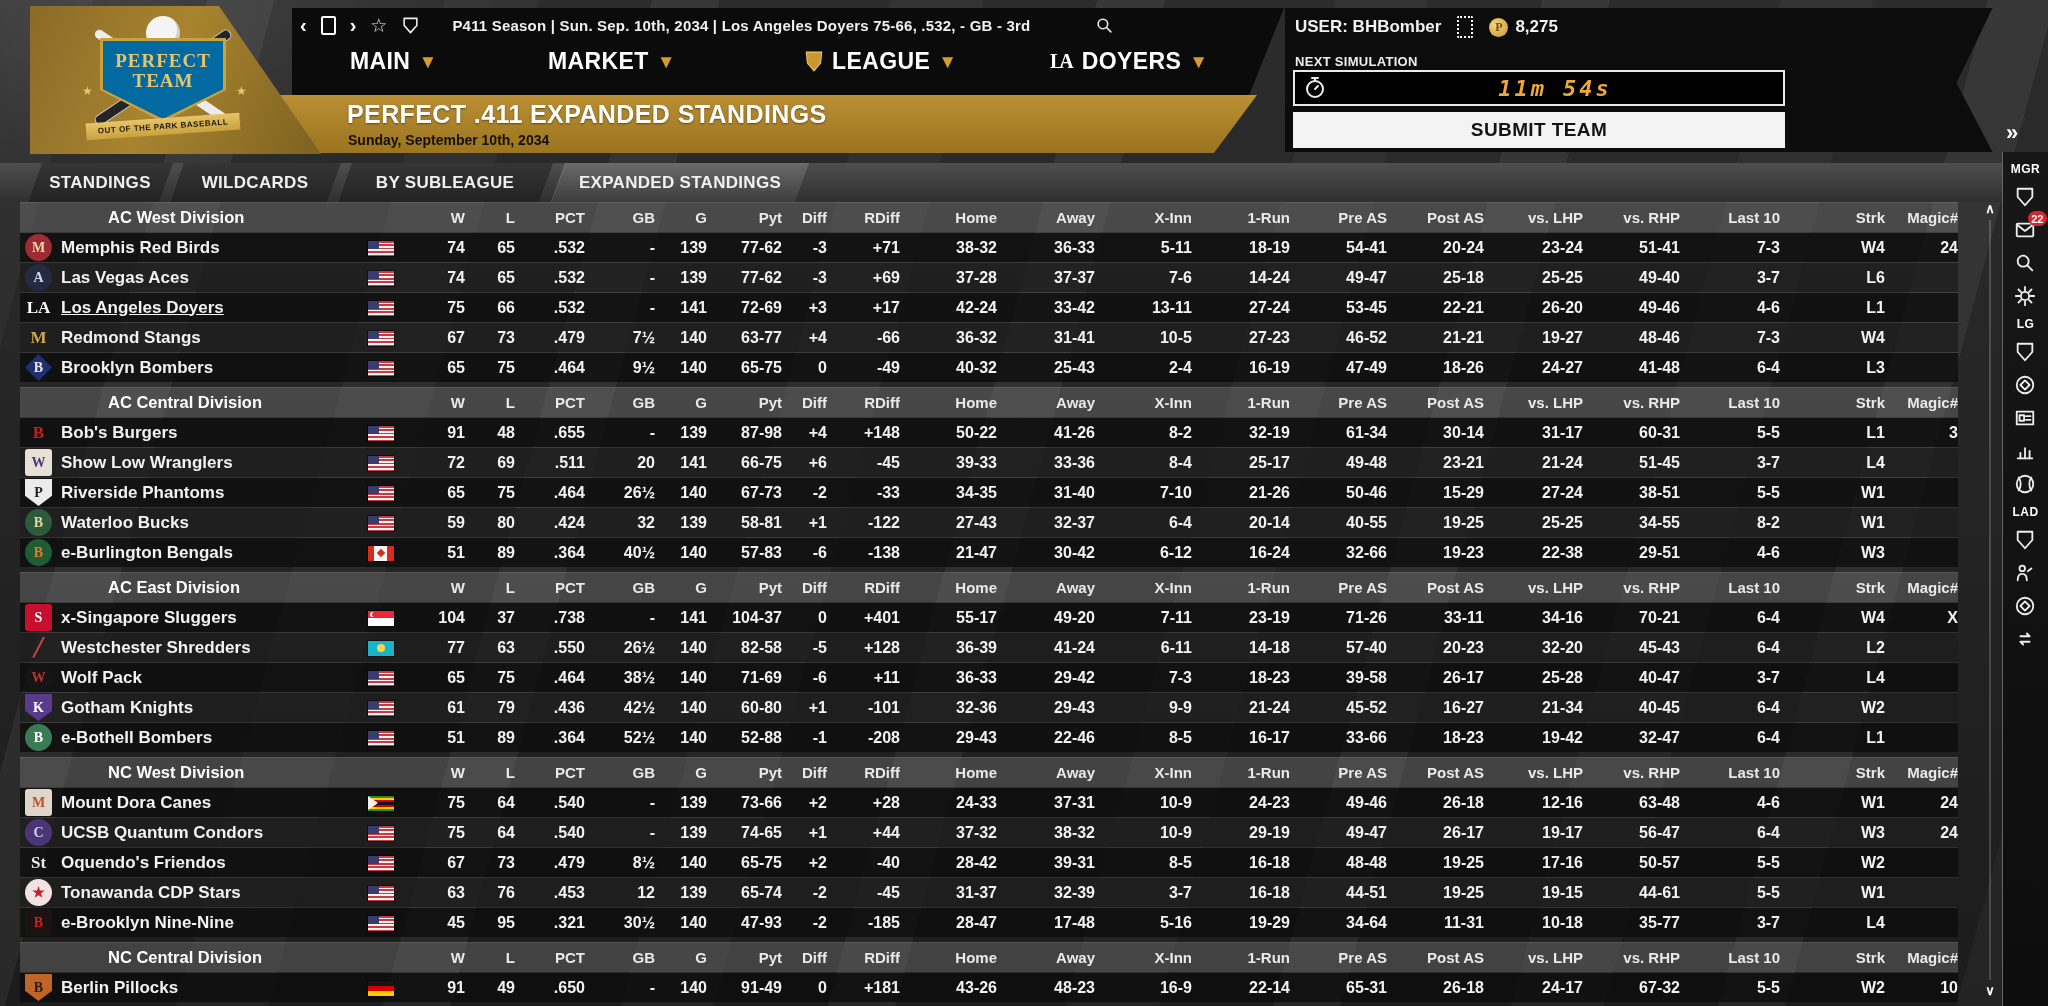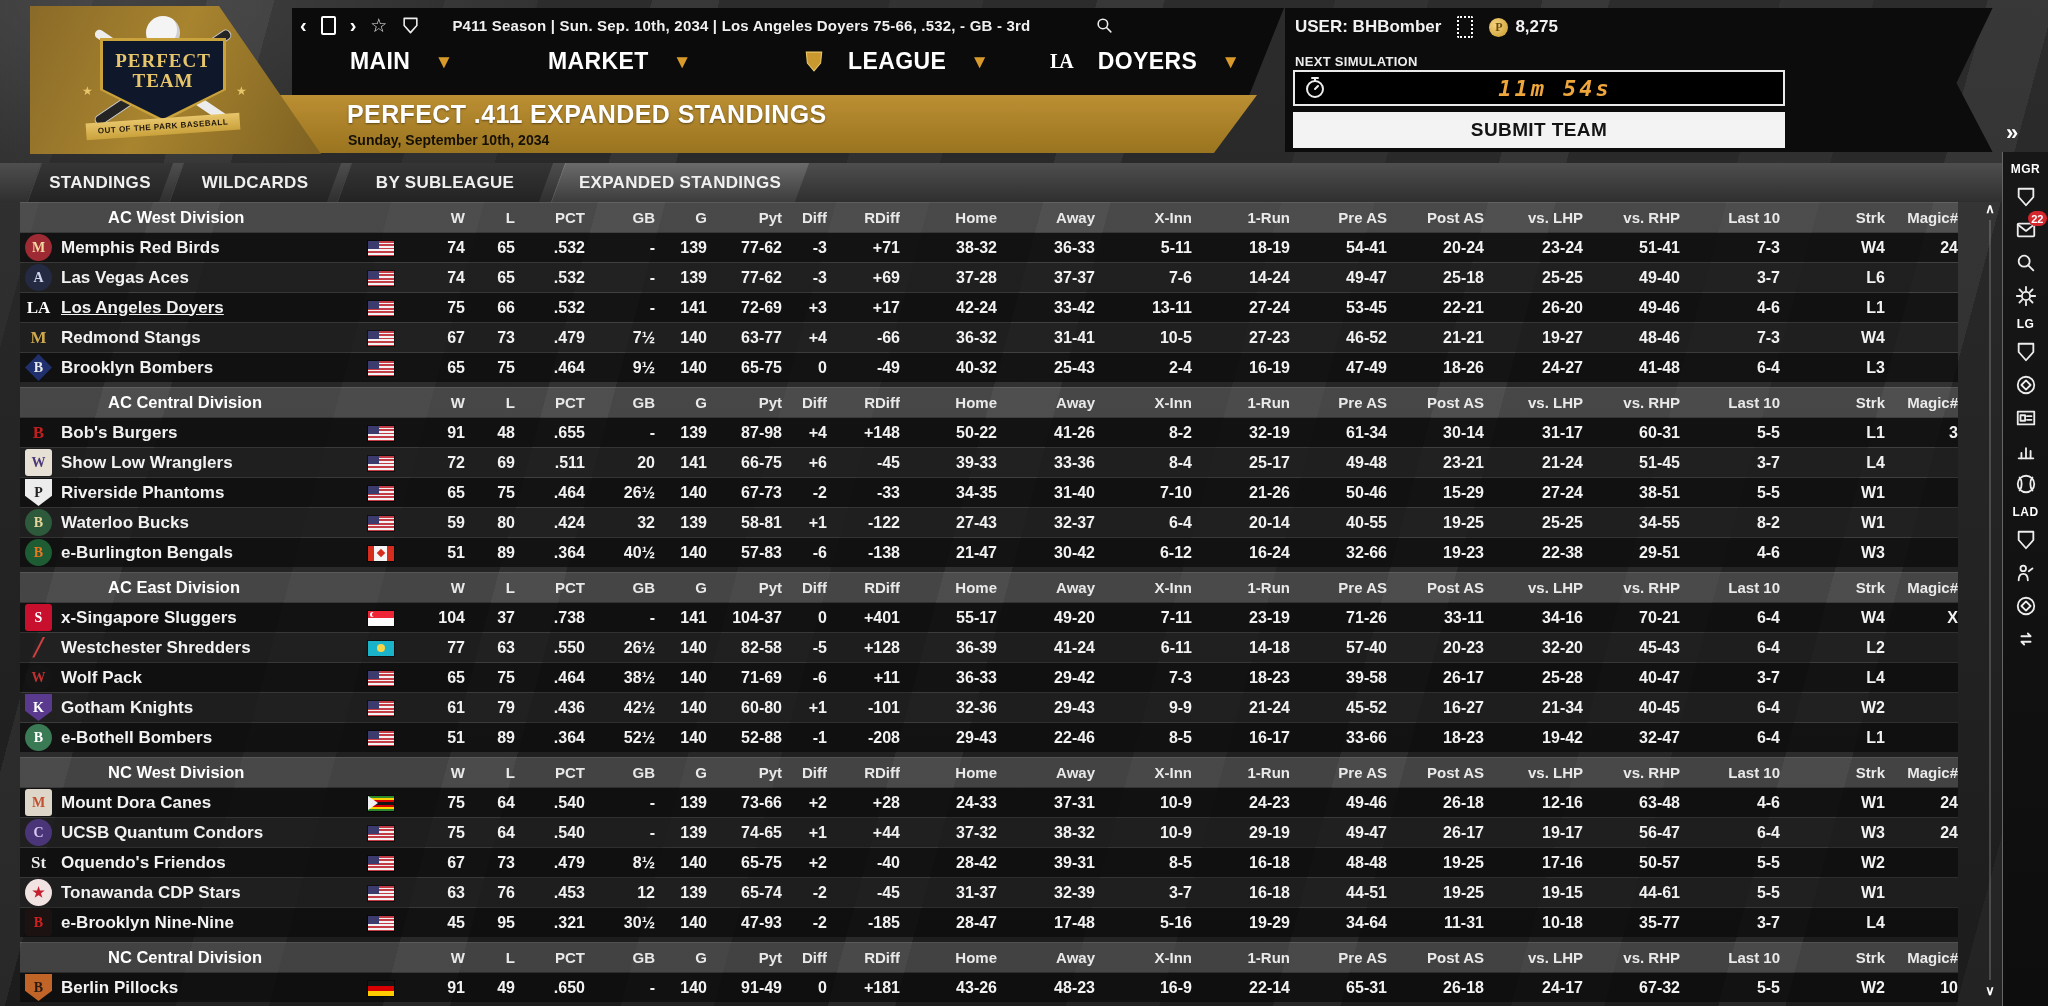--- a/index.html
+++ b/index.html
@@ -15,41 +15,41 @@
   .topbar-black{position:absolute;left:292px;top:8px;width:992px;height:87px;background:#0b0b0b;clip-path:polygon(0 0,100% 0,96.5% 100%,0 100%);}
   .topbar-row{position:absolute;left:300px;top:10px;height:30px;display:flex;align-items:center;gap:14px;color:#e6e6e6;}
   .bc{font-size:20px;font-weight:bold;color:#fff;line-height:1;}
   .win-ic{width:11px;height:15px;border:2px solid #fff;border-radius:2px;}
   .star-ic{font-size:19px;}
   .sic{width:19px;height:19px;display:block;}
   .sic path,.sic circle,.sic rect,.sic line{fill:none;stroke:#ededed;stroke-width:2;stroke-linecap:round;stroke-linejoin:round;}
   .status-text{font-size:15px;font-weight:bold;margin-left:18px;letter-spacing:.2px;color:#f0f0f0;white-space:nowrap;}
   .topbar-search{position:absolute;left:1095px;top:16px;}
   .nav-row{position:absolute;top:48px;left:292px;width:960px;height:40px;}
-  .nav-item{position:absolute;display:flex;align-items:center;gap:24px;cursor:pointer;}
+  .nav-item{position:absolute;display:flex;align-items:center;gap:8px;cursor:pointer;}
   .nav-label{font-size:23px;font-weight:bold;color:#fff;letter-spacing:.4px;}
   .nav-chev{color:#d89b2b;font-size:19px;font-weight:bold;}
   .la-ic{font-family:"Liberation Serif",serif;font-weight:bold;font-size:20px;letter-spacing:-4px;color:#fff;padding-right:4px;}
   .badge-ic{width:20px;height:22px;}
   
   .title-banner{position:absolute;left:255px;top:95px;width:1002px;height:58px;
     background:linear-gradient(180deg,#bb8f33,#9a741f);
     clip-path:polygon(0 0,100% 0,95.7% 100%,0 100%);}
   .page-title{position:absolute;left:92px;top:5px;font-size:25px;font-weight:bold;color:#fff;letter-spacing:.4px;text-shadow:0 1px 2px rgba(0,0,0,.45);}
   .page-subtitle{position:absolute;left:93px;top:37px;font-size:14px;font-weight:bold;color:#151007;}
   
   .logo-plaque{position:absolute;left:30px;top:6px;width:300px;height:148px;
     background:linear-gradient(115deg,#8a6a28,#a8842f 45%,#7c6021);
     clip-path:polygon(0 0,63% 0,97% 100%,0 100%);}
   .pt-ball{position:absolute;left:116px;top:10px;width:34px;height:34px;border-radius:50%;background:#f4f4f4;box-shadow:inset -3px -3px 0 rgba(0,0,0,.15);}
   .pt-bat{position:absolute;width:160px;height:9px;border-radius:5px;top:66px;}
   .pt-bat.b1{left:52px;background:#ececec;transform:rotate(34deg);}
   .pt-bat.b2{left:52px;background:#242424;border:1px solid #cfcfcf;transform:rotate(-34deg);}
   .pt-shield-o{position:absolute;left:70px;top:32px;width:126px;height:84px;background:#caa23c;clip-path:polygon(0 0,100% 0,100% 62%,50% 100%,0 62%);}
-  .pt-shield-i{position:absolute;left:3px;top:3px;width:120px;height:78px;background:#0f172a;clip-path:polygon(0 0,100% 0,100% 62%,50% 100%,0 62%);
+  .pt-shield-i{position:absolute;left:3px;top:3px;width:120px;height:78px;background:#0369a1;clip-path:polygon(0 0,100% 0,100% 62%,50% 100%,0 62%);
      display:flex;flex-direction:column;align-items:center;justify-content:flex-start;padding-top:10px;box-sizing:border-box;}
   .pt-t1{font-family:"Liberation Serif",serif;font-weight:bold;font-size:19px;color:#e7c56a;letter-spacing:1px;line-height:1.05;}
   .pt-ribbon{position:absolute;left:56px;top:112px;width:154px;height:17px;background:linear-gradient(180deg,#e7c express56a,#caa23c);background:linear-gradient(180deg,#e7c56a,#caa23c);transform:rotate(-4deg);
      display:flex;align-items:center;justify-content:center;font-size:8px;font-weight:bold;color:#20160a;letter-spacing:.5px;}
   .pt-star{position:absolute;color:#e7c56a;font-size:12px;top:78px;}
   
   .user-panel{position:absolute;left:1285px;top:8px;width:722px;height:144px;background:#0c0c0c;
     clip-path:polygon(0 0,98% 0,93% 52%,98% 100%,0 100%);}
   .user-row{position:absolute;left:10px;top:8px;display:flex;align-items:center;gap:16px;}
   .user-name{font-size:17px;font-weight:bold;color:#f2f2f2;}
@@ -107,21 +107,21 @@
   .flag-de{background:linear-gradient(180deg,#151515 0 33.3%,#d80000 33.3% 66.6%,#ffcc00 66.6%);}
   
   .vscroll{position:absolute;left:1982px;top:202px;width:16px;height:800px;}
   .vs-arrow{position:absolute;left:0;width:16px;text-align:center;color:#fff;font-size:13px;font-weight:bold;cursor:pointer;line-height:14px;}
   .vs-up{top:0;} .vs-down{bottom:4px;}
   .vs-track{position:absolute;left:7px;top:18px;bottom:22px;width:2px;background:rgba(255,255,255,.18);}
   
   .sidebar{position:absolute;top:152px;right:0;width:46px;height:854px;background:linear-gradient(180deg,#171717,#0d0d0d);border-left:1px solid #666;
     display:flex;flex-direction:column;align-items:center;gap:9px;padding-top:10px;box-sizing:border-box;}
   .sb-label{font-size:12px;font-weight:bold;color:#fff;letter-spacing:.5px;}
-  .sb-item{position:relative;width:24px;height:24px;display:flex;align-items:center;justify-content:center;cursor:pointer;}
+  .sb-item{position:relative;width:24px;height:24px;display:flex;align-items:center;justify-content:flex-start;cursor:pointer;}
   .sb-item .sic{width:22px;height:22px;}
   .sb-badge{position:absolute;top:-7px;right:-9px;min-width:12px;height:15px;padding:0 3px;background:#d4262d;border-radius:9px;color:#fff;font-size:11px;font-weight:bold;display:flex;align-items:center;justify-content:center;}
 </style>
 </head>
 <body>
 
 <div class="screen">
 
   <div class="topbar-black"></div>
 

